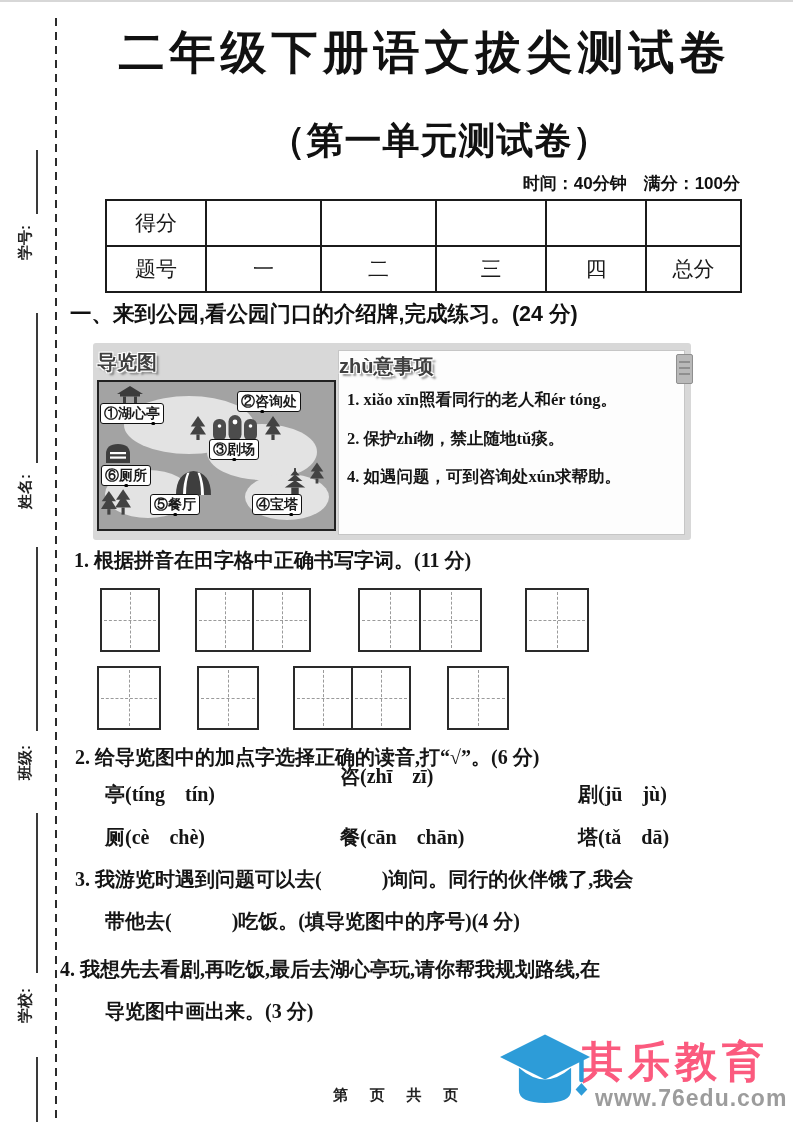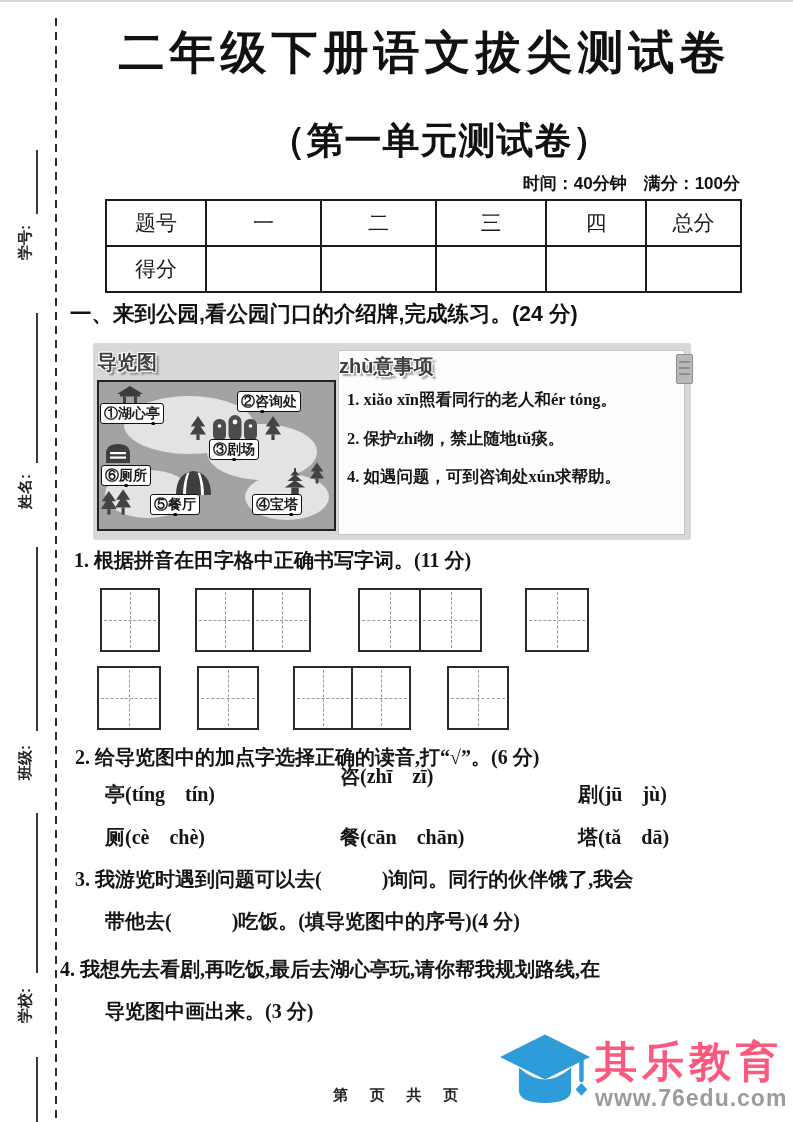--- a/index.html
+++ b/index.html
@@ -51,21 +51,21 @@
   
   .tzg{position:absolute;height:60px;border:2.5px solid #2a2a2a;background:#fff;display:flex;}
   .tzg .cell{position:relative;flex:1;}
   .tzg .cell + .cell{border-left:2px solid #2a2a2a;}
   .tzg .cell::before{content:"";position:absolute;top:2px;bottom:2px;left:50%;border-left:1.6px dashed #9a9a9a;}
   .tzg .cell::after{content:"";position:absolute;left:2px;right:2px;top:50%;border-top:1.6px dashed #9a9a9a;}
   
   .footer-text{position:absolute;left:300px;top:1086px;width:200px;text-align:center;
         font:600 15px "Liberation Serif",serif;letter-spacing:9px;color:#222;}
   .logo{position:absolute;left:500px;top:1032px;width:293px;height:86px;}
-  .logo-name{position:absolute;left:95px;top:2px;font:900 42px "Liberation Sans",sans-serif;
+  .logo-name{position:absolute;left:81px;top:2px;font:900 42px "Liberation Sans",sans-serif;
         letter-spacing:5px;white-space:nowrap;}
   .logo-url{position:absolute;left:95px;top:53px;font:700 23px "Liberation Sans",sans-serif;letter-spacing:1px;}
 </style>
 </head>
 <body>
 
 <div class="page">
 
   <div class="top-line"></div>
   <div class="dashed-divider"></div>
@@ -89,34 +89,34 @@
     <colgroup>
         <col style="width:100px">
         <col style="width:115px">
         <col style="width:115px">
         <col style="width:110px">
         <col style="width:100px">
         <col style="width:95px">
       </colgroup>
     <tbody>
         <tr>
+      <td>得分</td>
+      <td></td>
+      <td></td>
+      <td></td>
+      <td></td>
+      <td></td>
+    </tr>
+    <tr>
       <td>题号</td>
       <td>一</td>
       <td>二</td>
       <td>三</td>
       <td>四</td>
       <td>总分</td>
-    </tr>
-    <tr>
-      <td>得分</td>
-      <td></td>
-      <td></td>
-      <td></td>
-      <td></td>
-      <td></td>
     </tr>
   </tbody>
     </table>
 
   <div class="sec-heading">一、来到公园,看公园门口的介绍牌,完成练习。(24 分)</div>
 
   <div class="figure">
     <div class="panel-title" style="left:4px;top:6px;width:235px">导览图</div>
 
     <div class="map-box">

